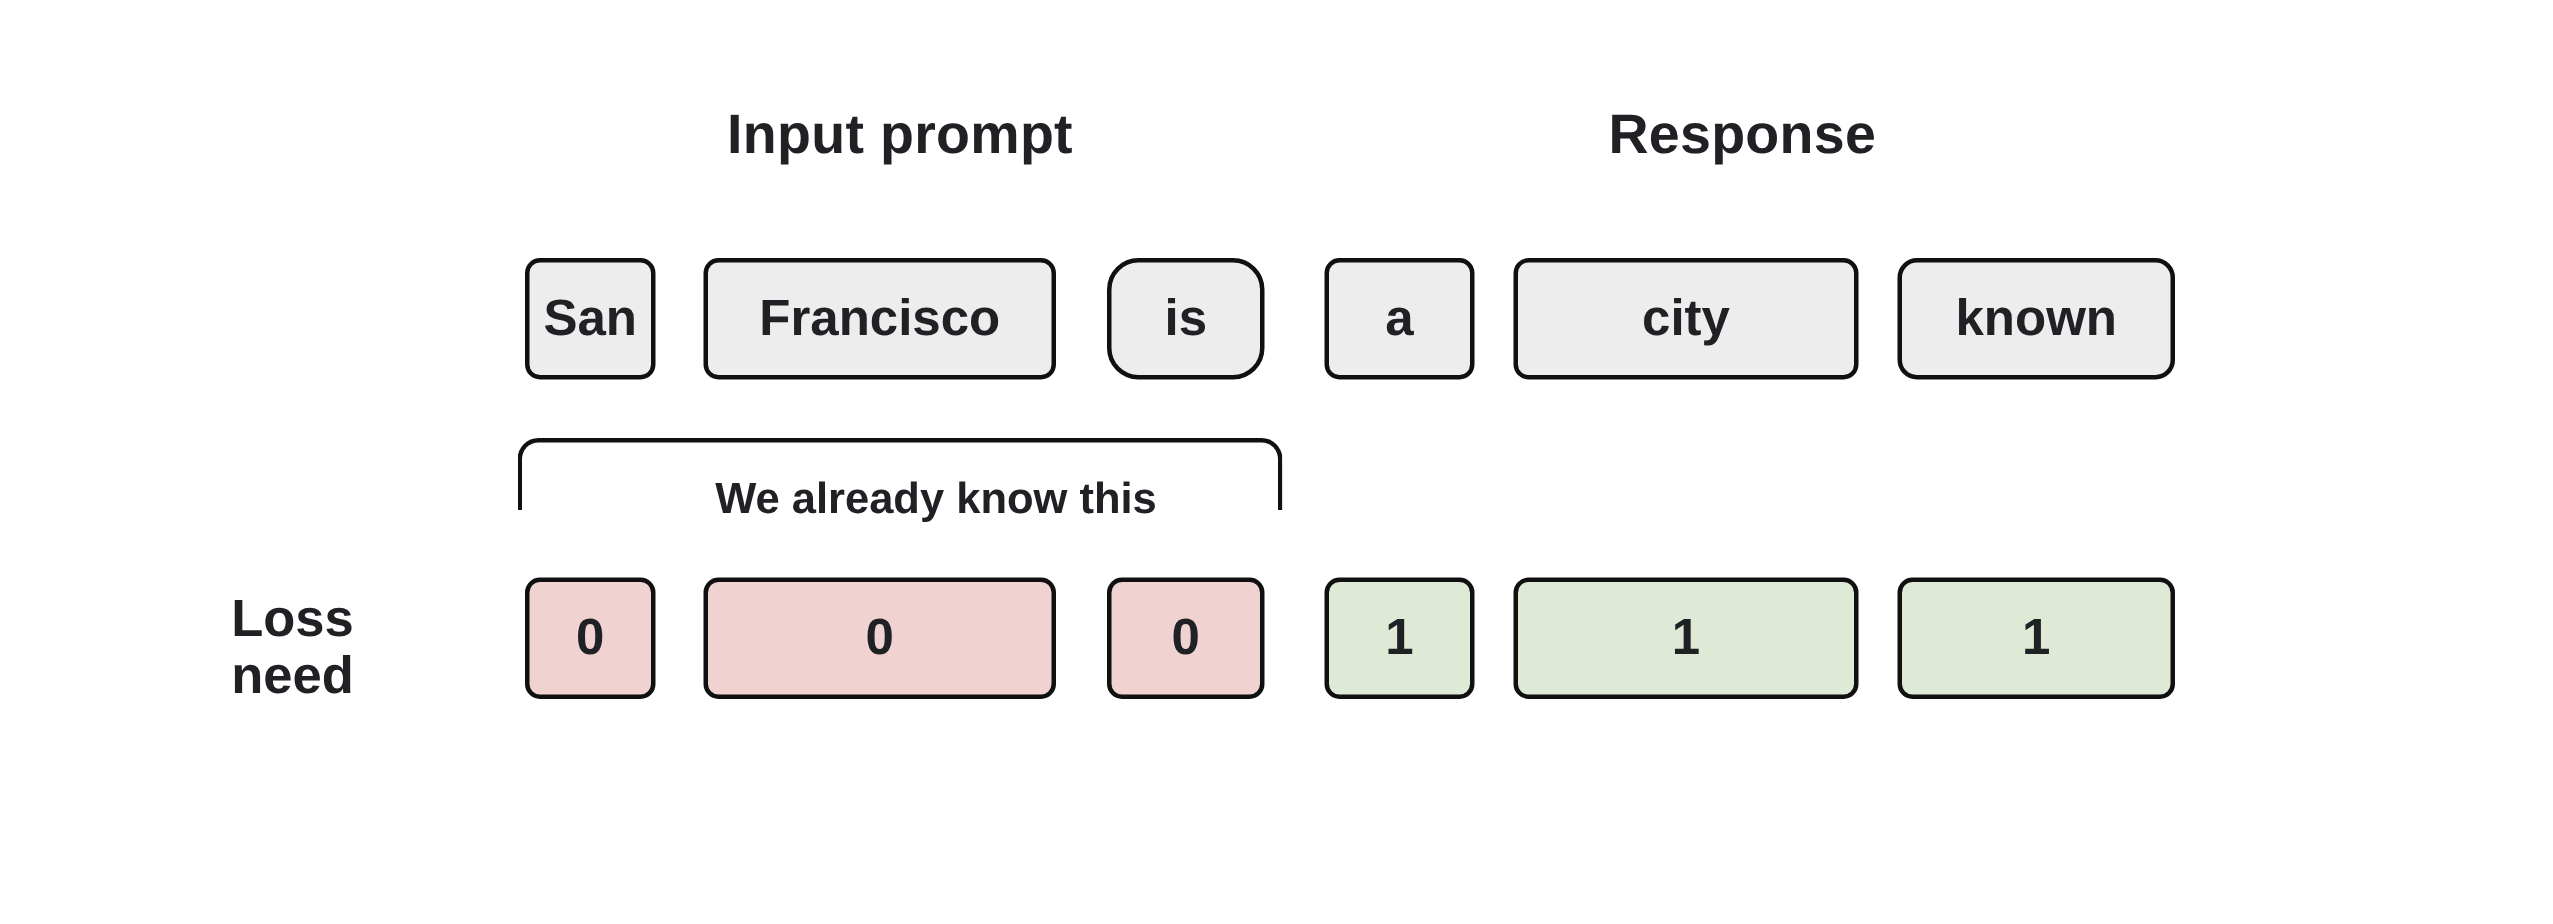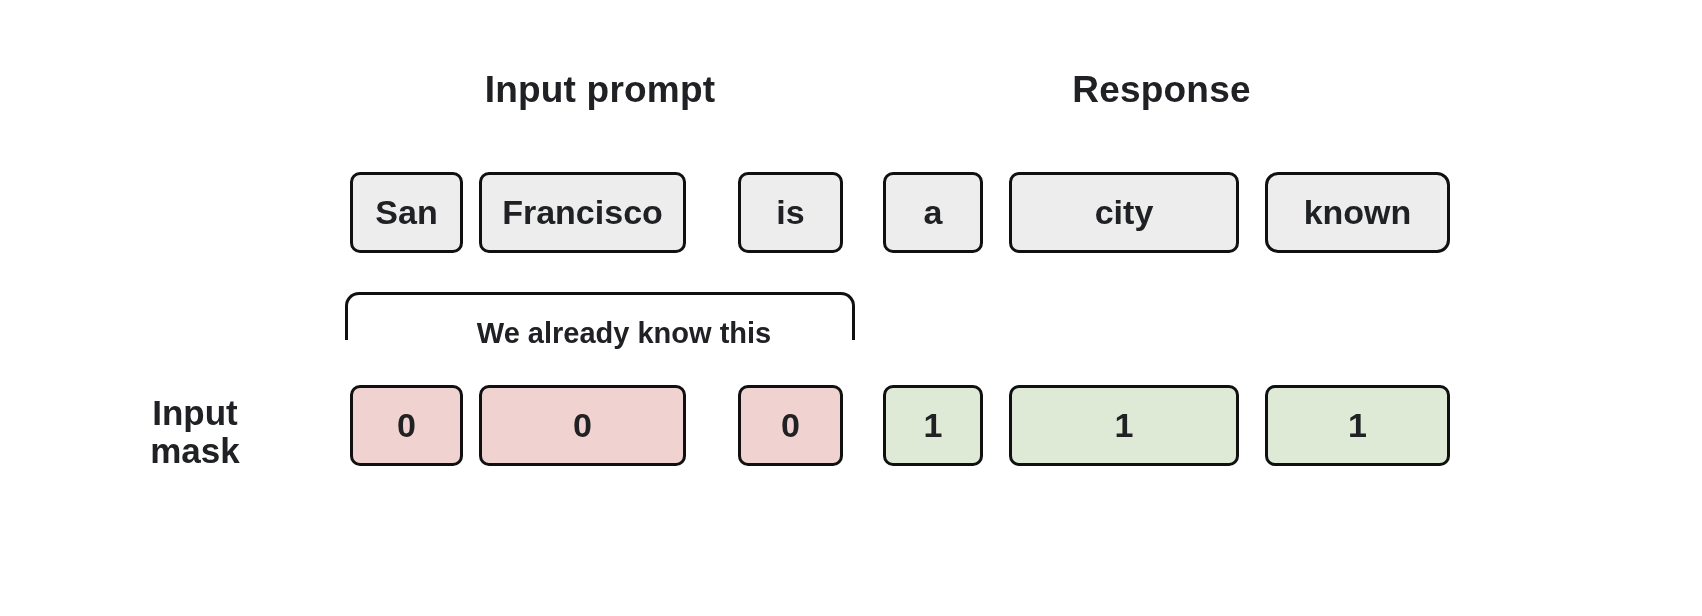--- a/index.html
+++ b/index.html
@@ -21,23 +21,23 @@
 
   .tok{
     position:absolute;top:172px;height:81px;
     box-sizing:border-box;
     background:var(--token_fill,#ededed);
     border:3px solid var(--border,#101010);
     border-radius:10px;
     display:flex;align-items:center;justify-content:center;
     font-size:34px;font-weight:bold;
   }
-  .t-san{left:350px;width:113px;}
-  .t-francisco{left:479px;width:207px;}
-  .t-is{left:738px;width:105px;}
+  .t-san{left:350px;width:87px;}
+  .t-francisco{left:469px;width:235px;}
+  .t-is{left:738px;width:105px;border-radius:21px;}
   .t-a{left:883px;width:100px;}
   .t-city{left:1009px;width:230px;}
   .t-known{left:1265px;width:185px;border-radius:13px;}
 
   .bracket{
     position:absolute;top:292px;height:48px;
     box-sizing:border-box;
     border-top:3px solid var(--border,#101010);
     border-left:3px solid var(--border,#101010);
     border-right:3px solid var(--border,#101010);
@@ -83,21 +83,21 @@
   <div class="tok t-is">is</div>
 
   <div class="tok t-a">a</div>
   <div class="tok t-city">city</div>
   <div class="tok t-known">known</div>
 
   <div class="bracket bracket-a">
     <div class="bracket-label">We already know this</div>
   </div>
 
-  <div class="row-label">Input mask</div>
+  <div class="row-label">Loss need</div>
 
   <div class="mask m0 t-san">0</div>
   <div class="mask m0 t-francisco">0</div>
   <div class="mask m0 t-is">0</div>
 
   <div class="mask m1 t-a">1</div>
   <div class="mask m1 t-city">1</div>
   <div class="mask m1 t-known">1</div>
 
 </div>

